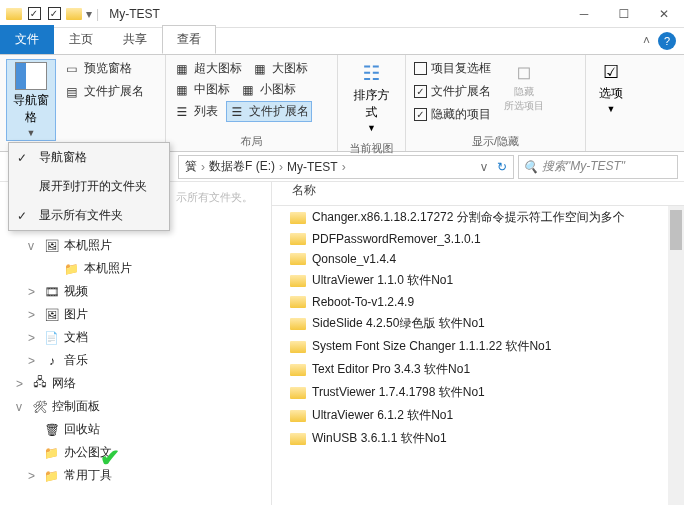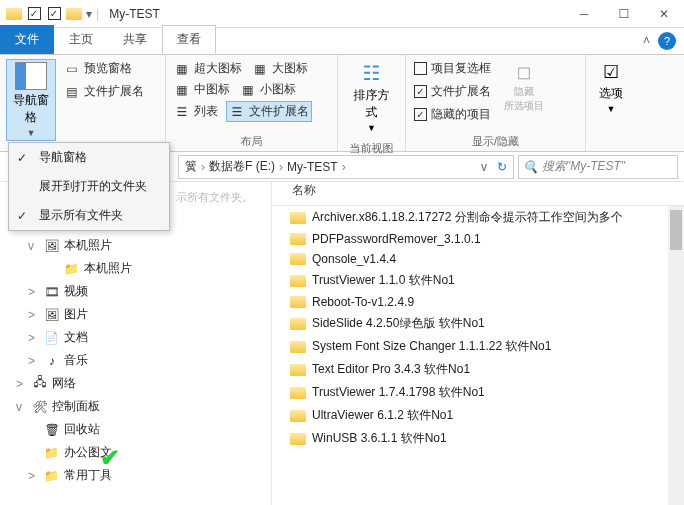--- a/index.html
+++ b/index.html
@@ -289,33 +289,33 @@
 
     <span class="checkmark" style="left:100px;top:262px">✔</span>
   </div>
   <div class="files">
     <div class="colhdr">
         <span>名称</span>
       </div>
     <div id="file-body">
         <div class="frow">
           <span class="fico"></span>
-          <span>Archiver.x86.1.18.2.17272 分割命令提示符工作空间为多个</span>
+          <span>Changer.x86.1.18.2.17272 分割命令提示符工作空间为多个</span>
         </div>
         <div class="frow">
           <span class="fico"></span>
           <span>PDFPasswordRemover_3.1.0.1</span>
         </div>
         <div class="frow">
           <span class="fico"></span>
           <span>Qonsole_v1.4.4</span>
         </div>
         <div class="frow">
           <span class="fico"></span>
-          <span>TrustViewer 1.1.0 软件No1</span>
+          <span>UltraViewer 1.1.0 软件No1</span>
         </div>
         <div class="frow">
           <span class="fico"></span>
           <span>Reboot-To-v1.2.4.9</span>
         </div>
         <div class="frow">
           <span class="fico"></span>
           <span>SideSlide 4.2.50绿色版 软件No1</span>
         </div>
         <div class="frow">

